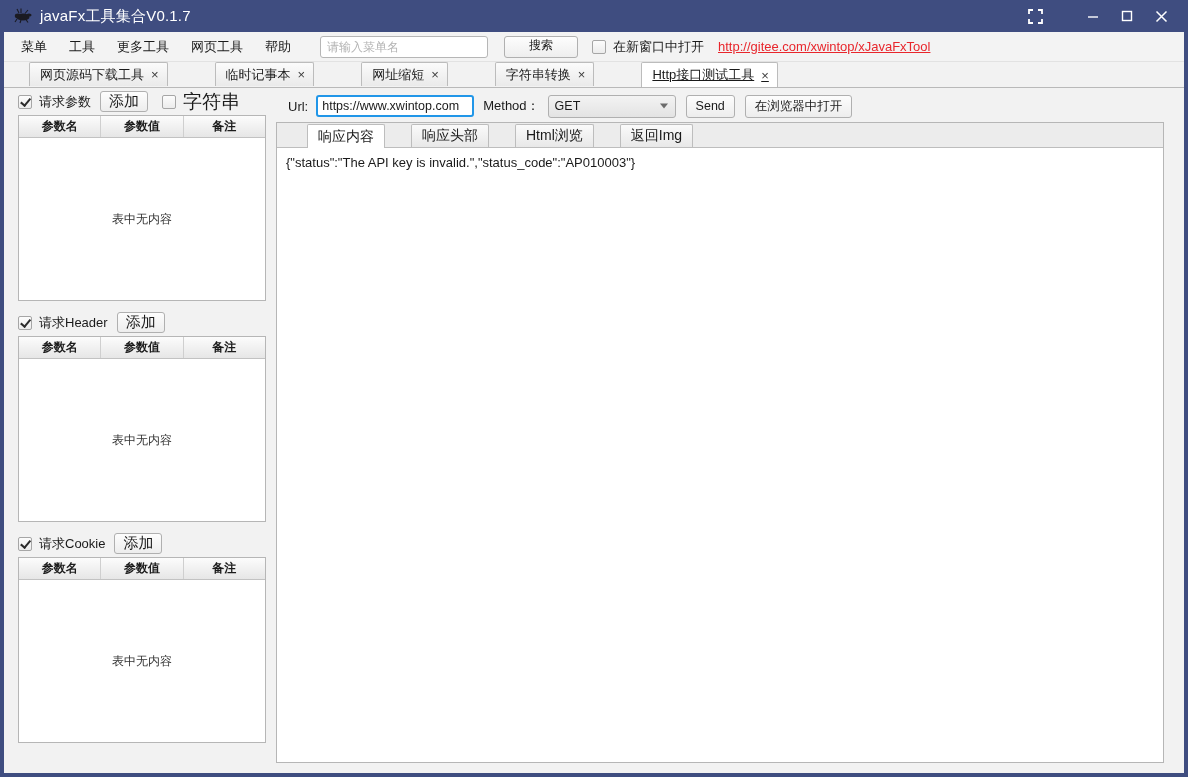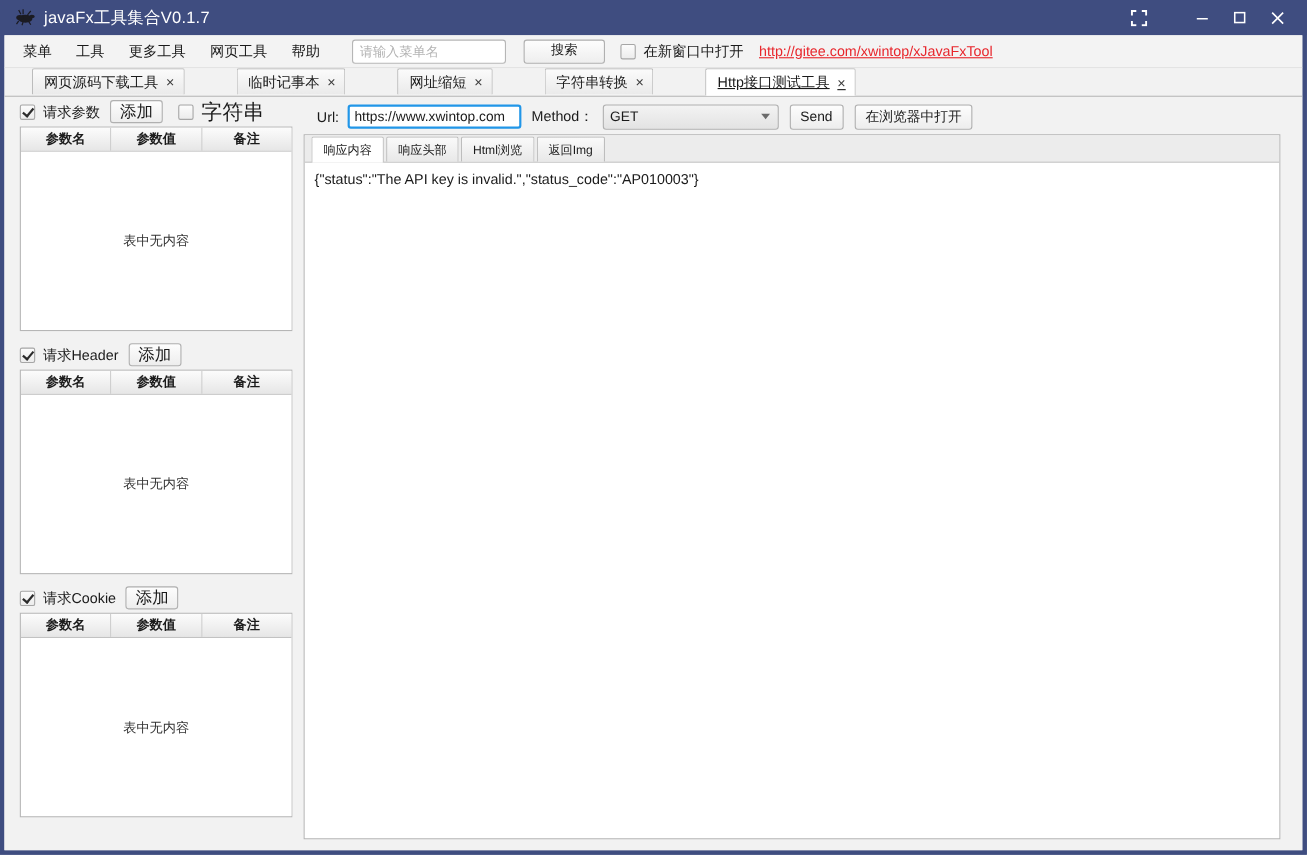--- a/index.html
+++ b/index.html
@@ -70,21 +70,21 @@
     display: flex; align-items: center;
     border-bottom: 1px solid #e2e2e2;
     padding-left: 6px;
   }
   .menu-item {
     font-size: 13px; color: #1a1a1a;
     padding: 4px 11px;
     white-space: nowrap;
   }
   #menu-search-input {
-    width: 140px; height: 22px;
+    width: 168px; height: 22px;
     margin-left: 18px;
     border: 1px solid #b6b6b6;
     border-radius: 3px;
     background: #fff;
     font-size: 12px;
     color: #333;
     padding: 0 6px;
     outline: none;
     font-family: "Liberation Sans", sans-serif;
   }
@@ -255,21 +255,21 @@
     border-radius: 3px;
     background: #fff;
     font-size: 12.5px;
     color: #1a1a1a;
     padding: 0 4px;
     outline: none;
     font-family: "Liberation Sans", sans-serif;
   }
   #method-label { font-size: 13px; color: #1a1a1a; margin-left: 9px; margin-right: 8px; }
   #method-select {
-    width: 160px; height: 23px;
+    width: 128px; height: 23px;
     border: 1px solid #b0b0b0;
     border-radius: 3px;
     background: linear-gradient(#f3f3f3,#e3e3e3);
     display: flex; align-items: center;
     padding: 0 6px;
     font-size: 12.5px;
     color: #1a1a1a;
     position: relative;
   }
   #method-arrow {
@@ -308,27 +308,28 @@
     background: #ececec;
     display: flex; align-items: flex-end;
     padding-left: 6px;
     border-bottom: 1px solid #bdbdbd;
   }
   .rtab {
     height: 23px;
     display: flex; align-items: center;
     padding: 0 10px;
     margin-right: 2px;
-    font-size: 11px;
+    font-size: 14px;
     color: #1a1a1a;
     background: linear-gradient(#fafafa,#e8e8e8);
     border: 1px solid #bdbdbd;
     border-bottom: none;
     border-radius: 2px 2px 0 0;
     white-space: nowrap;
+    margin-left: 24px;
   }
   .rtab.active {
     background: #ffffff;
     height: 24px;
     margin-bottom: -1px;
   }
   #resp-body {
     flex: 1 1 auto;
     background: #fff;
     padding: 7px 9px;

